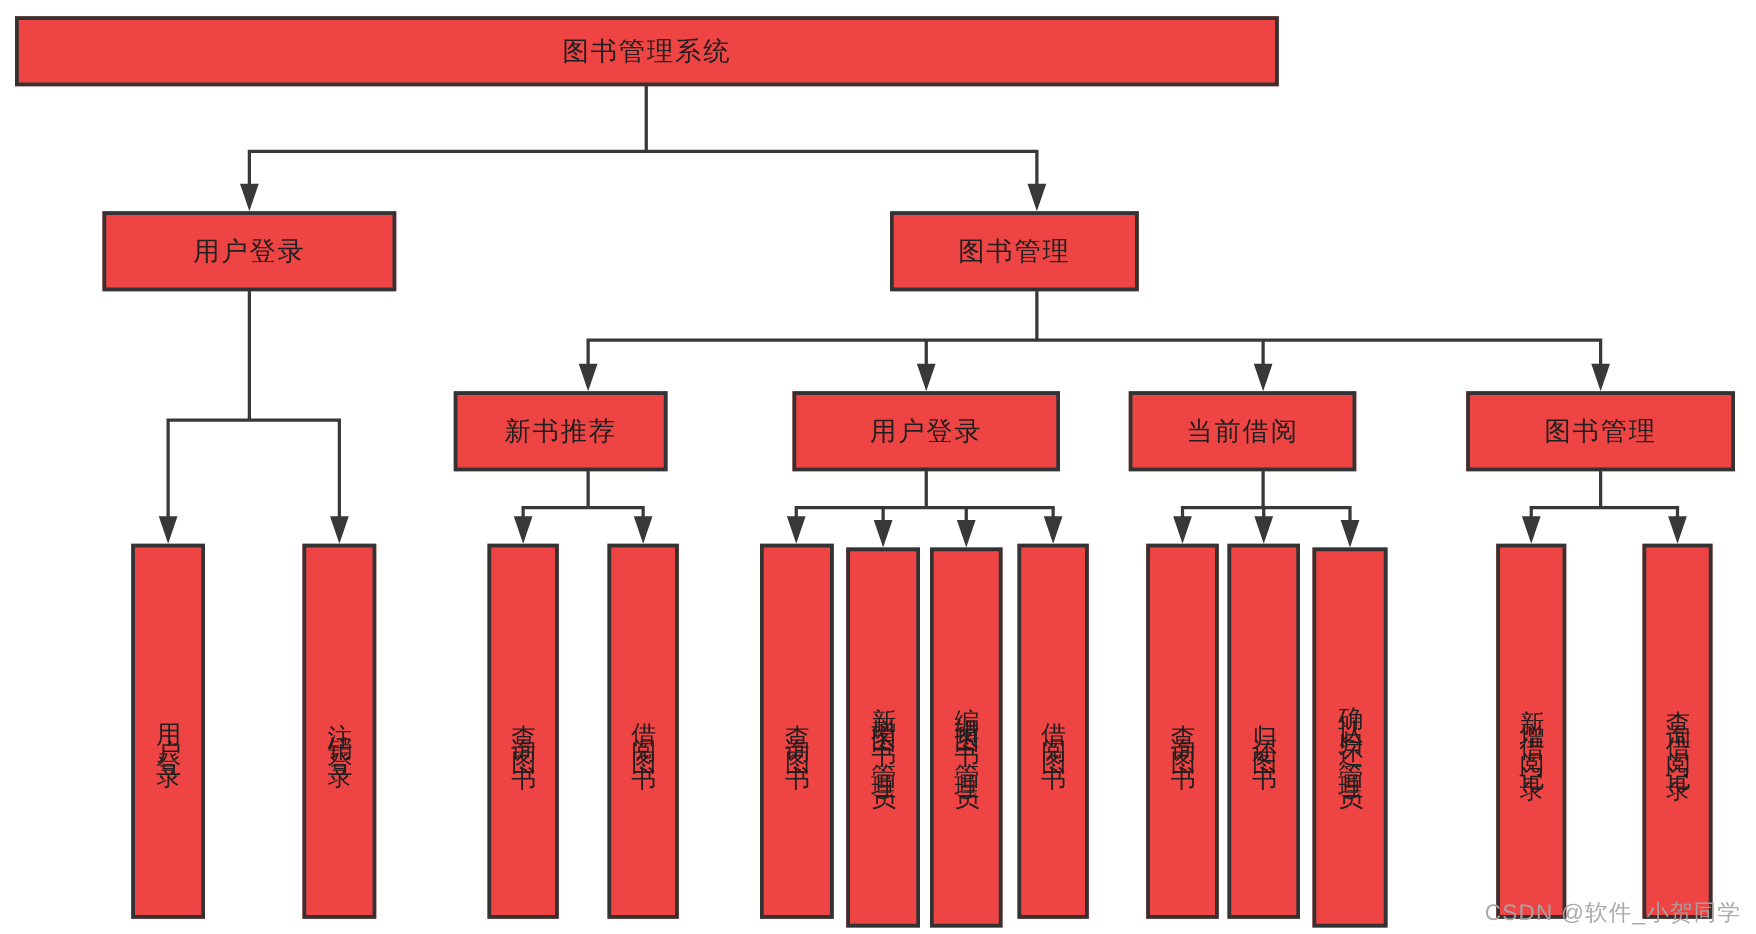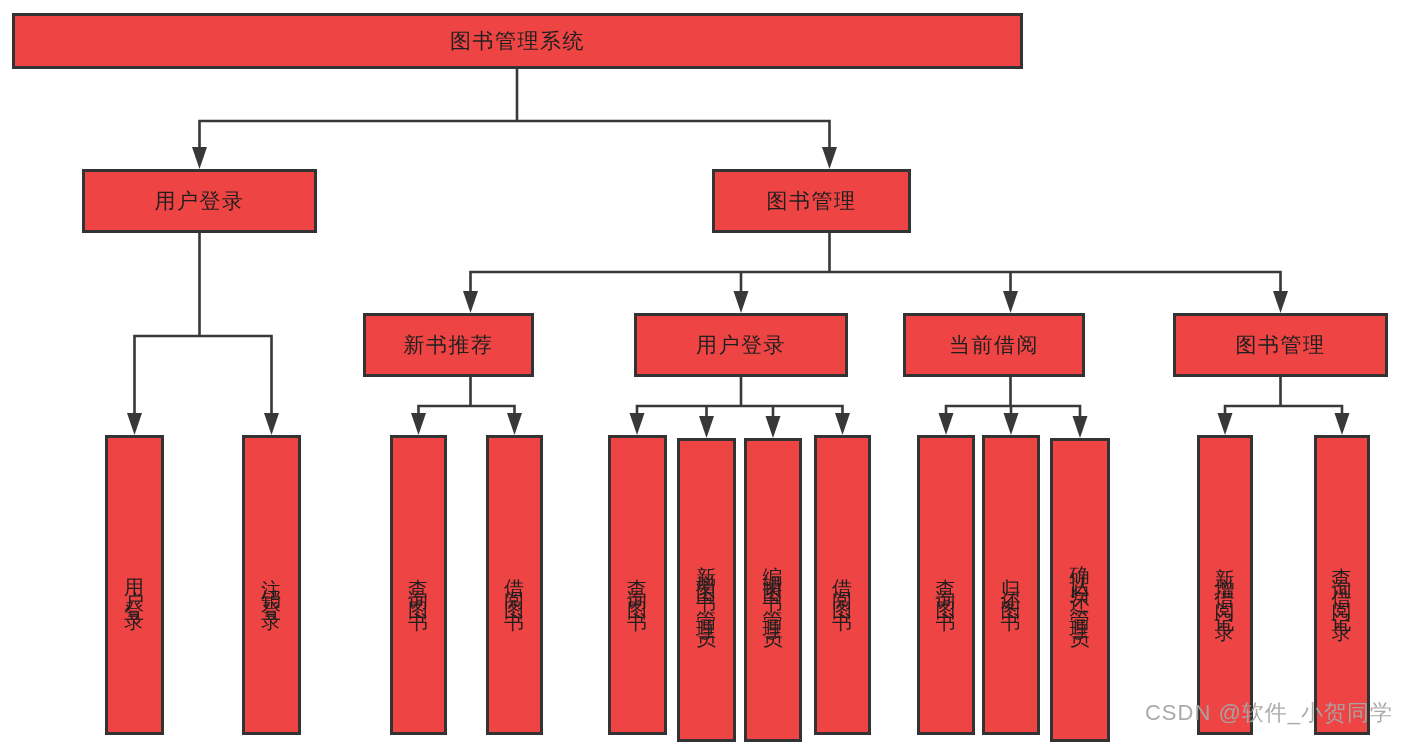--- a/index.html
+++ b/index.html
@@ -35,22 +35,22 @@
     font-size: 20px;
     line-height: 1;
     letter-spacing: 11px;
     color: #1f1f1f;
     white-space: nowrap;
   }
   .vlabel.long { letter-spacing: 9px; }
   .watermark {
     position: absolute;
     right: 12px;
-    bottom: 19px;
-    font-size: 22px;
+    bottom: 5px;
+    font-size: 18px;
     color: rgba(165,165,165,0.95);
     letter-spacing: 1px;
     white-space: nowrap;
   }
 </style>
 </head>
 <body>
 
 <div class="canvas">
 

